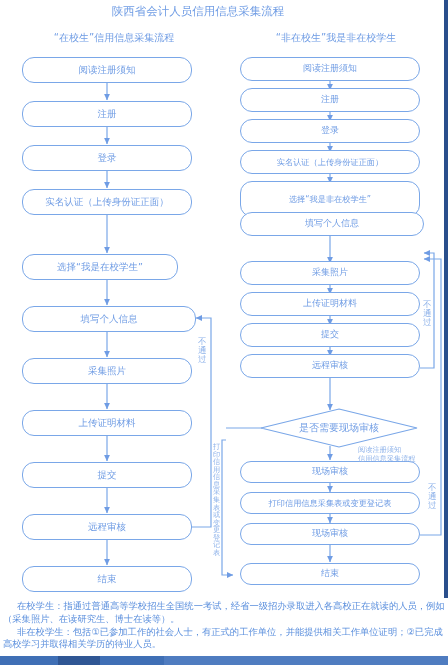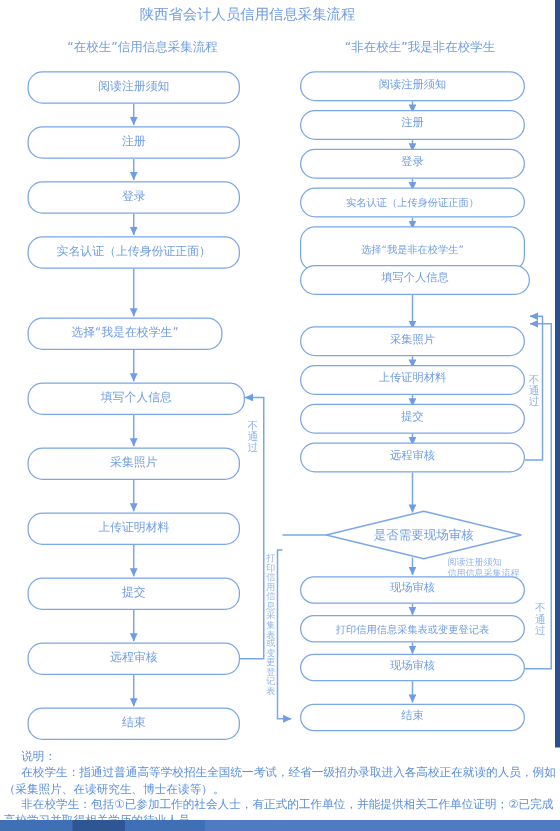--- a/index.html
+++ b/index.html
@@ -214,21 +214,20 @@
   <div class="node-box r" style="left:240px; top:523px; width:180px; height:22px;">现场审核</div>
   <div class="node-box r" style="left:240px; top:563px; width:180px; height:22px;">结束</div>
 
   <div class="vlabel" style="left:423px; top:300px;">不通过</div>
   <div class="vlabel" style="left:428px; top:483px;">不通过</div>
 
   <div class="hlabel" style="left:358px; top:445px;">阅读注册须知</div>
   <div class="hlabel" style="left:358px; top:454px;">信用信息采集流程</div>
 
   <div id="notes">
-    <div class="note-line indent">说明：</div>
     <div class="note-line" style="text-indent:14px;">在校学生：指通过普通高等学校招生全国统一考试，经省一级招办录取进入各高校正在就读的人员，例如（采集照片、在读研究生、博士在读等）。</div>
     <div class="note-line" style="text-indent:14px;">非在校学生：包括①已参加工作的社会人士，有正式的工作单位，并能提供相关工作单位证明；②已完成高校学习并取得相关学历的待业人员。</div>
   </div>
 
   <div class="edge-right"></div>
 
   <div class="botbar">
     <div class="seg1"></div>
     <div class="seg2"></div>
   </div>

